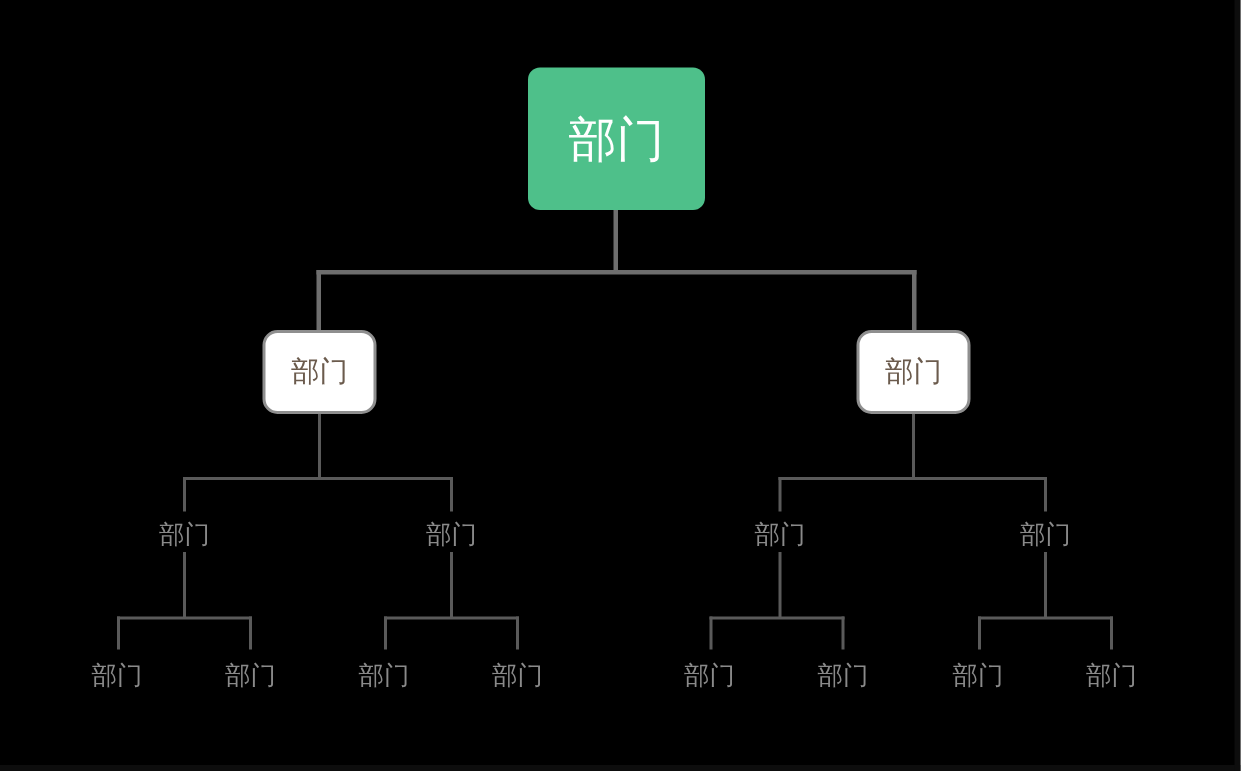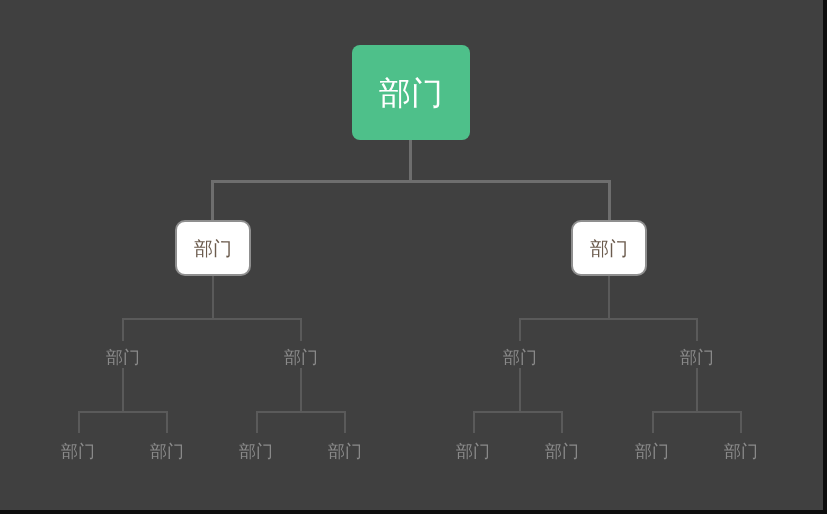--- a/index.html
+++ b/index.html
@@ -4,21 +4,21 @@
 <style>
   html, body {
     margin: 0;
     padding: 0;
     background: #ffffff;
   }
   #canvas {
     position: relative;
     width: 827px;
     height: 514px;
-    background: #404040;
+    background: #000000;
     overflow: hidden;
     font-family: "DejaVu Sans", "Liberation Sans", sans-serif;
     box-sizing: border-box;
     border-right: 4px solid #0d0d0d;
     border-bottom: 4px solid #0d0d0d;
   }
 
   
   .conn {
     position: absolute;

